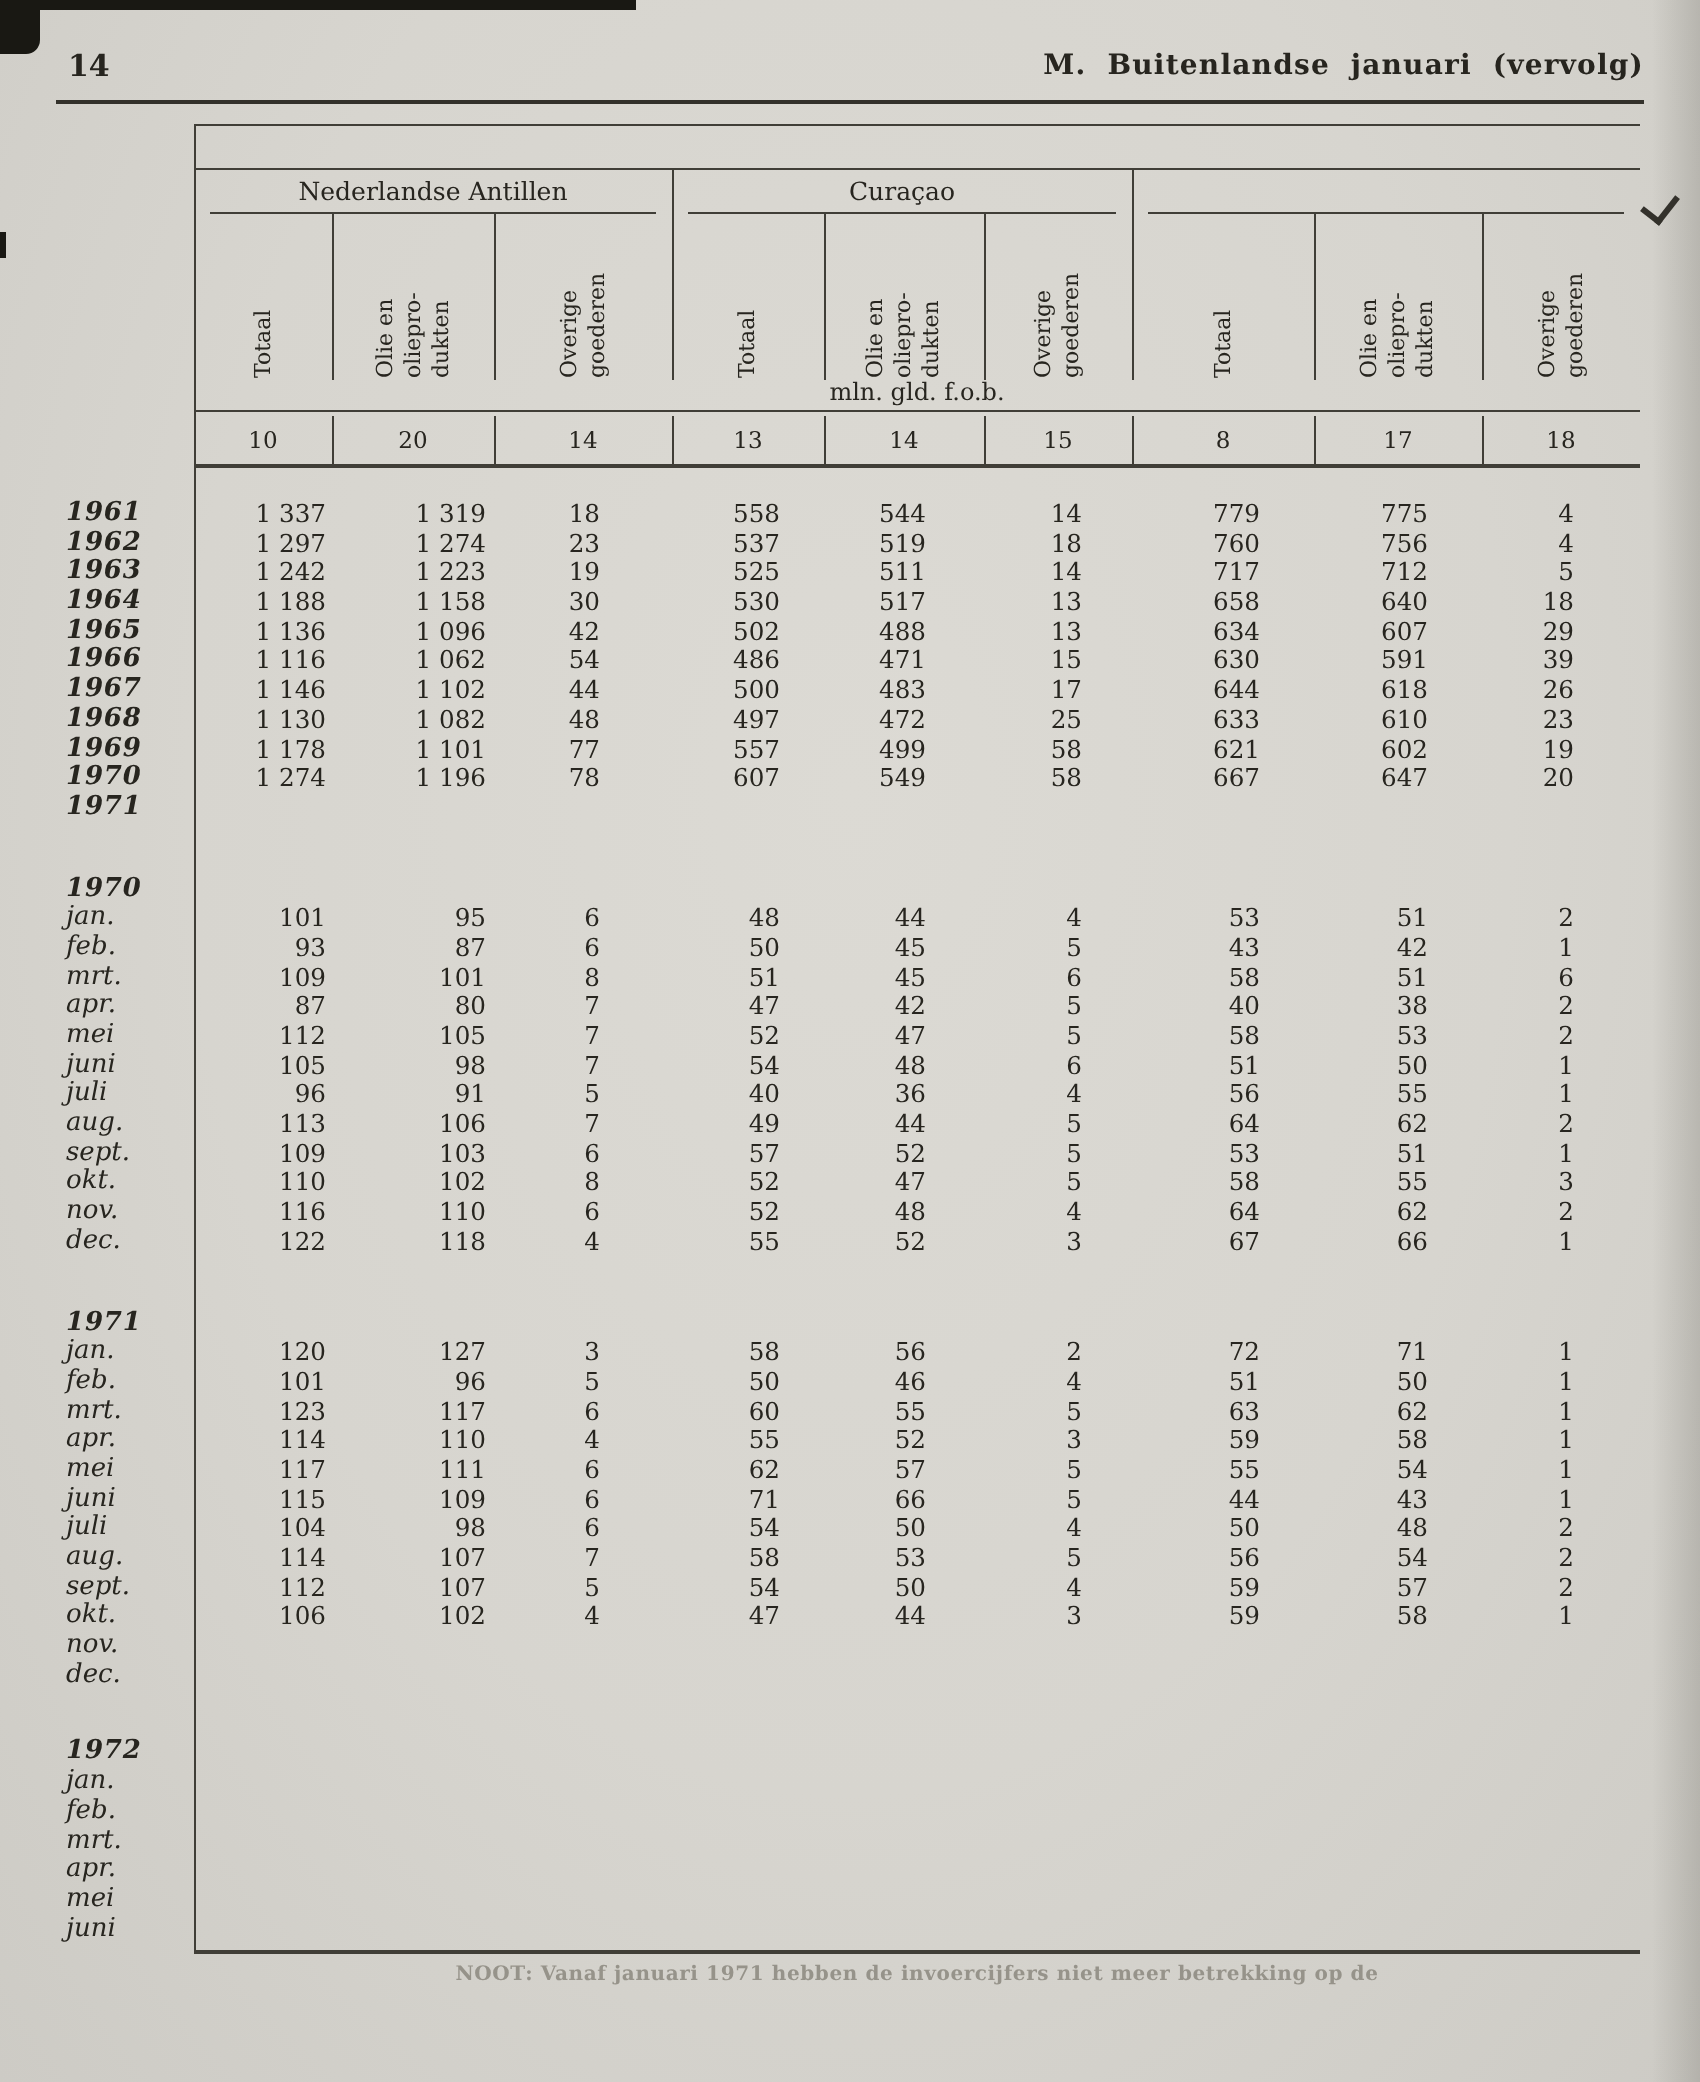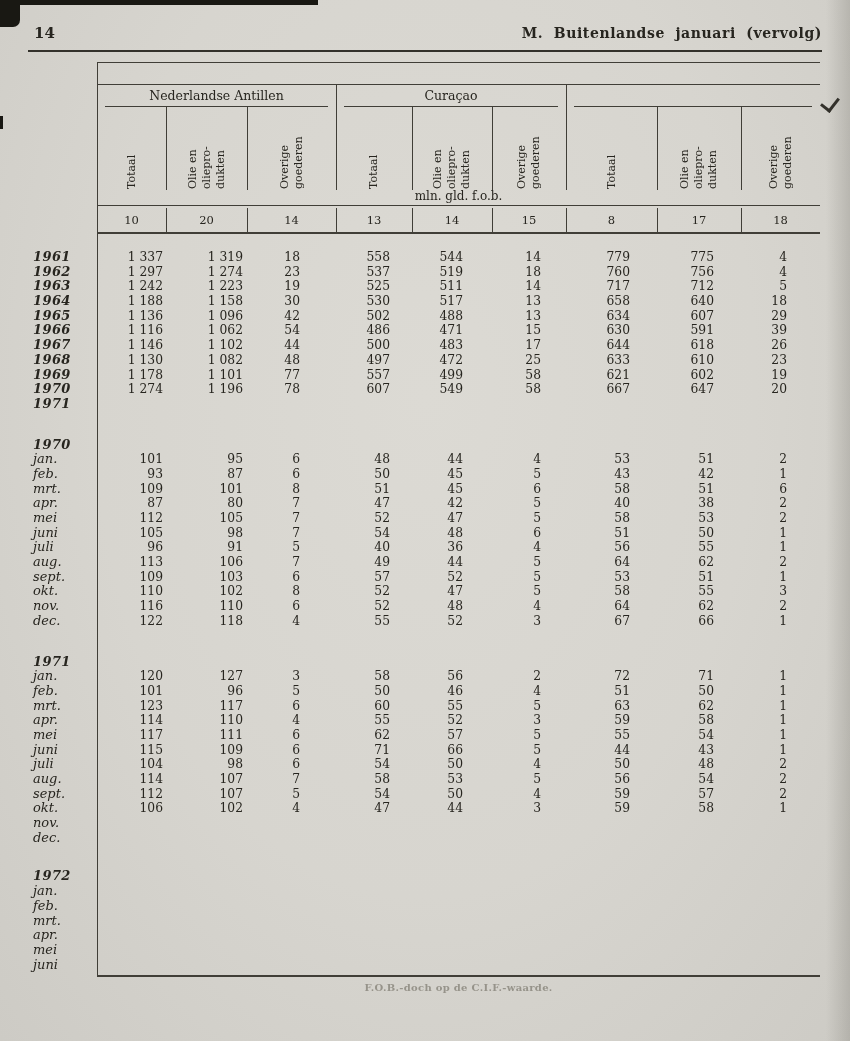--- a/index.html
+++ b/index.html
@@ -171,14 +171,14 @@
         <div class="trow"><span class="stub">feb.</span><span class="cell" style="width: 69px; padding-right: 3px;"></span><span class="cell" style="width: 81px; padding-right: 4px;"></span><span class="cell" style="width: 89px; padding-right: 36px;"></span><span class="cell" style="width: 76px; padding-right: 22px;"></span><span class="cell" style="width: 80px; padding-right: 29px;"></span><span class="cell" style="width: 74px; padding-right: 25px;"></span><span class="cell" style="width: 91px; padding-right: 27px;"></span><span class="cell" style="width: 84px; padding-right: 27px;"></span><span class="cell" style="width: 79px; padding-right: 33px;"></span></div>
         <div class="trow"><span class="stub">mrt.</span><span class="cell" style="width: 69px; padding-right: 3px;"></span><span class="cell" style="width: 81px; padding-right: 4px;"></span><span class="cell" style="width: 89px; padding-right: 36px;"></span><span class="cell" style="width: 76px; padding-right: 22px;"></span><span class="cell" style="width: 80px; padding-right: 29px;"></span><span class="cell" style="width: 74px; padding-right: 25px;"></span><span class="cell" style="width: 91px; padding-right: 27px;"></span><span class="cell" style="width: 84px; padding-right: 27px;"></span><span class="cell" style="width: 79px; padding-right: 33px;"></span></div>
         <div class="trow"><span class="stub">apr.</span><span class="cell" style="width: 69px; padding-right: 3px;"></span><span class="cell" style="width: 81px; padding-right: 4px;"></span><span class="cell" style="width: 89px; padding-right: 36px;"></span><span class="cell" style="width: 76px; padding-right: 22px;"></span><span class="cell" style="width: 80px; padding-right: 29px;"></span><span class="cell" style="width: 74px; padding-right: 25px;"></span><span class="cell" style="width: 91px; padding-right: 27px;"></span><span class="cell" style="width: 84px; padding-right: 27px;"></span><span class="cell" style="width: 79px; padding-right: 33px;"></span></div>
         <div class="trow"><span class="stub">mei</span><span class="cell" style="width: 69px; padding-right: 3px;"></span><span class="cell" style="width: 81px; padding-right: 4px;"></span><span class="cell" style="width: 89px; padding-right: 36px;"></span><span class="cell" style="width: 76px; padding-right: 22px;"></span><span class="cell" style="width: 80px; padding-right: 29px;"></span><span class="cell" style="width: 74px; padding-right: 25px;"></span><span class="cell" style="width: 91px; padding-right: 27px;"></span><span class="cell" style="width: 84px; padding-right: 27px;"></span><span class="cell" style="width: 79px; padding-right: 33px;"></span></div>
         <div class="trow"><span class="stub">juni</span><span class="cell" style="width: 69px; padding-right: 3px;"></span><span class="cell" style="width: 81px; padding-right: 4px;"></span><span class="cell" style="width: 89px; padding-right: 36px;"></span><span class="cell" style="width: 76px; padding-right: 22px;"></span><span class="cell" style="width: 80px; padding-right: 29px;"></span><span class="cell" style="width: 74px; padding-right: 25px;"></span><span class="cell" style="width: 91px; padding-right: 27px;"></span><span class="cell" style="width: 84px; padding-right: 27px;"></span><span class="cell" style="width: 79px; padding-right: 33px;"></span></div>
       </div>
     </div>
 </div>
 
 <div class="foot">
-  <div>F.O.B.-doch op de C.I.F.-waarde.</div>
+  <div>NOOT: Vanaf januari 1971 hebben de invoercijfers niet meer betrekking op de</div>
 </div>
 
 </body></html>

